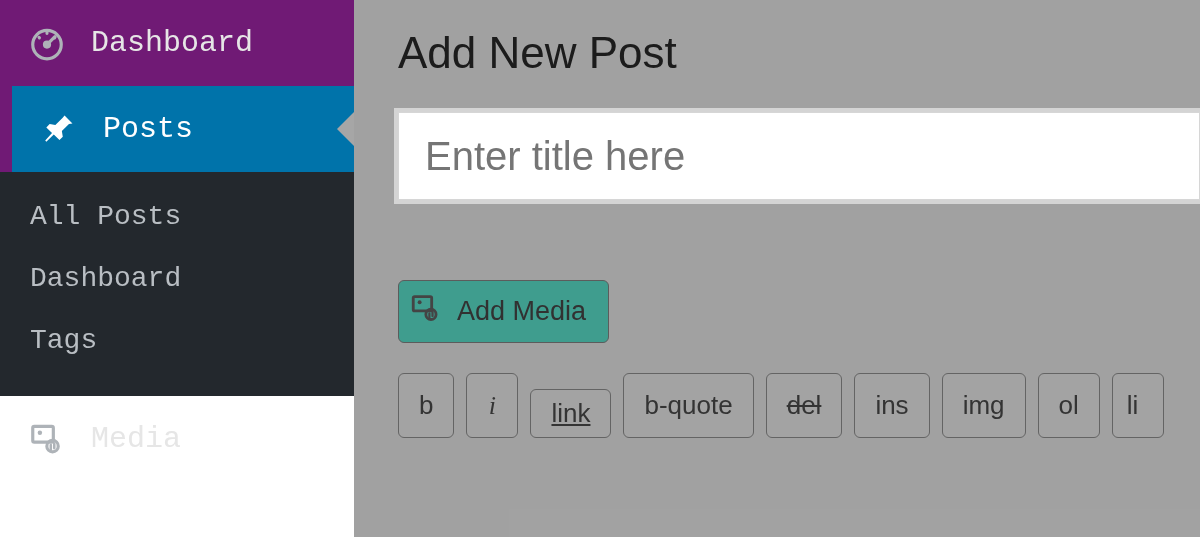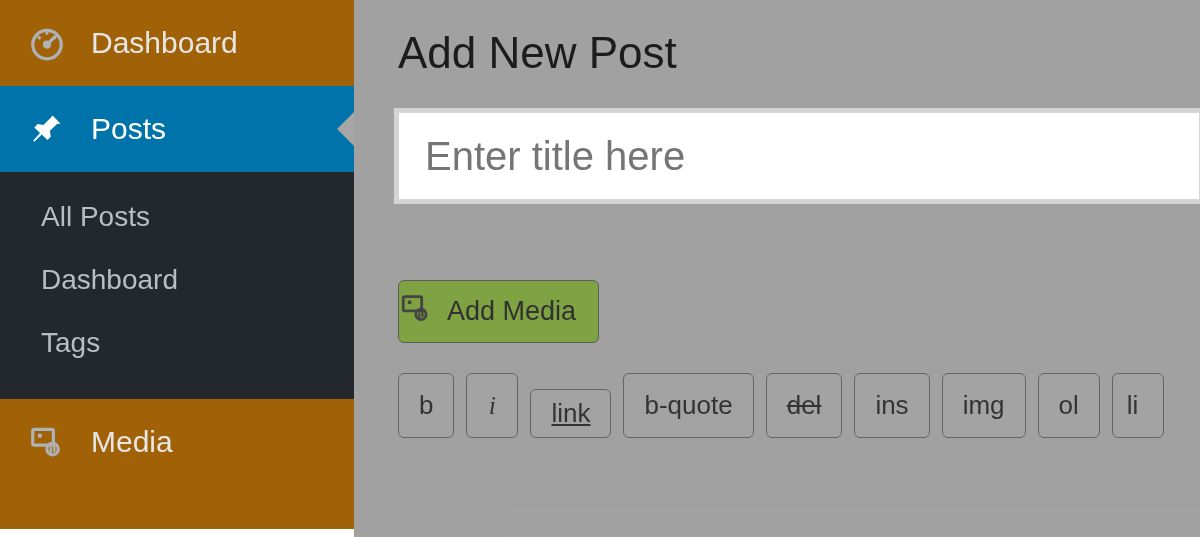--- a/index.html
+++ b/index.html
@@ -2,57 +2,59 @@
 <html><head>
 <meta charset="utf-8">
 <style>
   * { box-sizing: border-box; margin: 0; padding: 0; }
   html, body { width: 1200px; height: 537px; overflow: hidden; font-family: "Segoe UI", Arial, sans-serif; }
   body { display: flex; }
 
   
   .sidebar {
     width: 354px;
-    height: 529px;
-    background: #a16207;
+    height: 396px;
+    background: #701a75;
     color: #ddd;
     flex: 0 0 354px;
     position: relative;
+    font-family: Liberation Mono, monospace;
   }
   .menu-item {
     display: flex;
     align-items: center;
     gap: 22px;
     padding: 21px 26px 21px 25px;
     font-size: 30px;
     color: #e6e6e6;
     cursor: pointer;
     position: relative;
   }
   .menu-item.selected {
     background: #0073aa;
     color: #ffffff;
+    margin-left: 12px;
   }
   .menu-item.selected::after {
     
     content: "";
     position: absolute;
     right: -1px;
     top: 50%;
     transform: translateY(-50%);
     border-top: 18px solid transparent;
     border-bottom: 18px solid transparent;
     border-right: 18px solid #a6a6a6; 
   }
   .menu-item .icon { width: 44px; height: 44px; display:flex; align-items:center; justify-content:center; }
   .menu-item .icon svg { width: 38px; height: 38px; }
 
   .submenu {
     background: #23282d;
-    padding: 14px 0 24px 11px;
+    padding: 14px 0 24px 0;
   }
   .submenu-item {
     padding: 15px 0 16px 30px;
     font-size: 28px;
     color: #b9bec3;
     cursor: pointer;
   }
   .submenu-item.current {
     color: #ffffff;
     font-weight: 600;
@@ -97,24 +99,24 @@
     position: relative;
     z-index: 5;
     box-shadow: 0 0 0 4px rgba(255,255,255,0.55);
   }
 
   .add-media-btn {
     margin-top: 80px;
     display: inline-flex;
     align-items: center;
     gap: 14px;
-    padding: 10px 22px 10px 0;
+    padding: 10px 22px 10px 10px;
     font-size: 27px;
     color: #4a4a4a;
-    background: #bef264;
+    background: #5eead4;
     border: 1px solid #8a8a8a;
     border-radius: 6px;
     cursor: pointer;
     text-align: right;
   }
   .add-media-btn .icon svg { width: 34px; height: 34px; }
 
   .quicktags {
     margin-top: 30px;
     display: flex;

